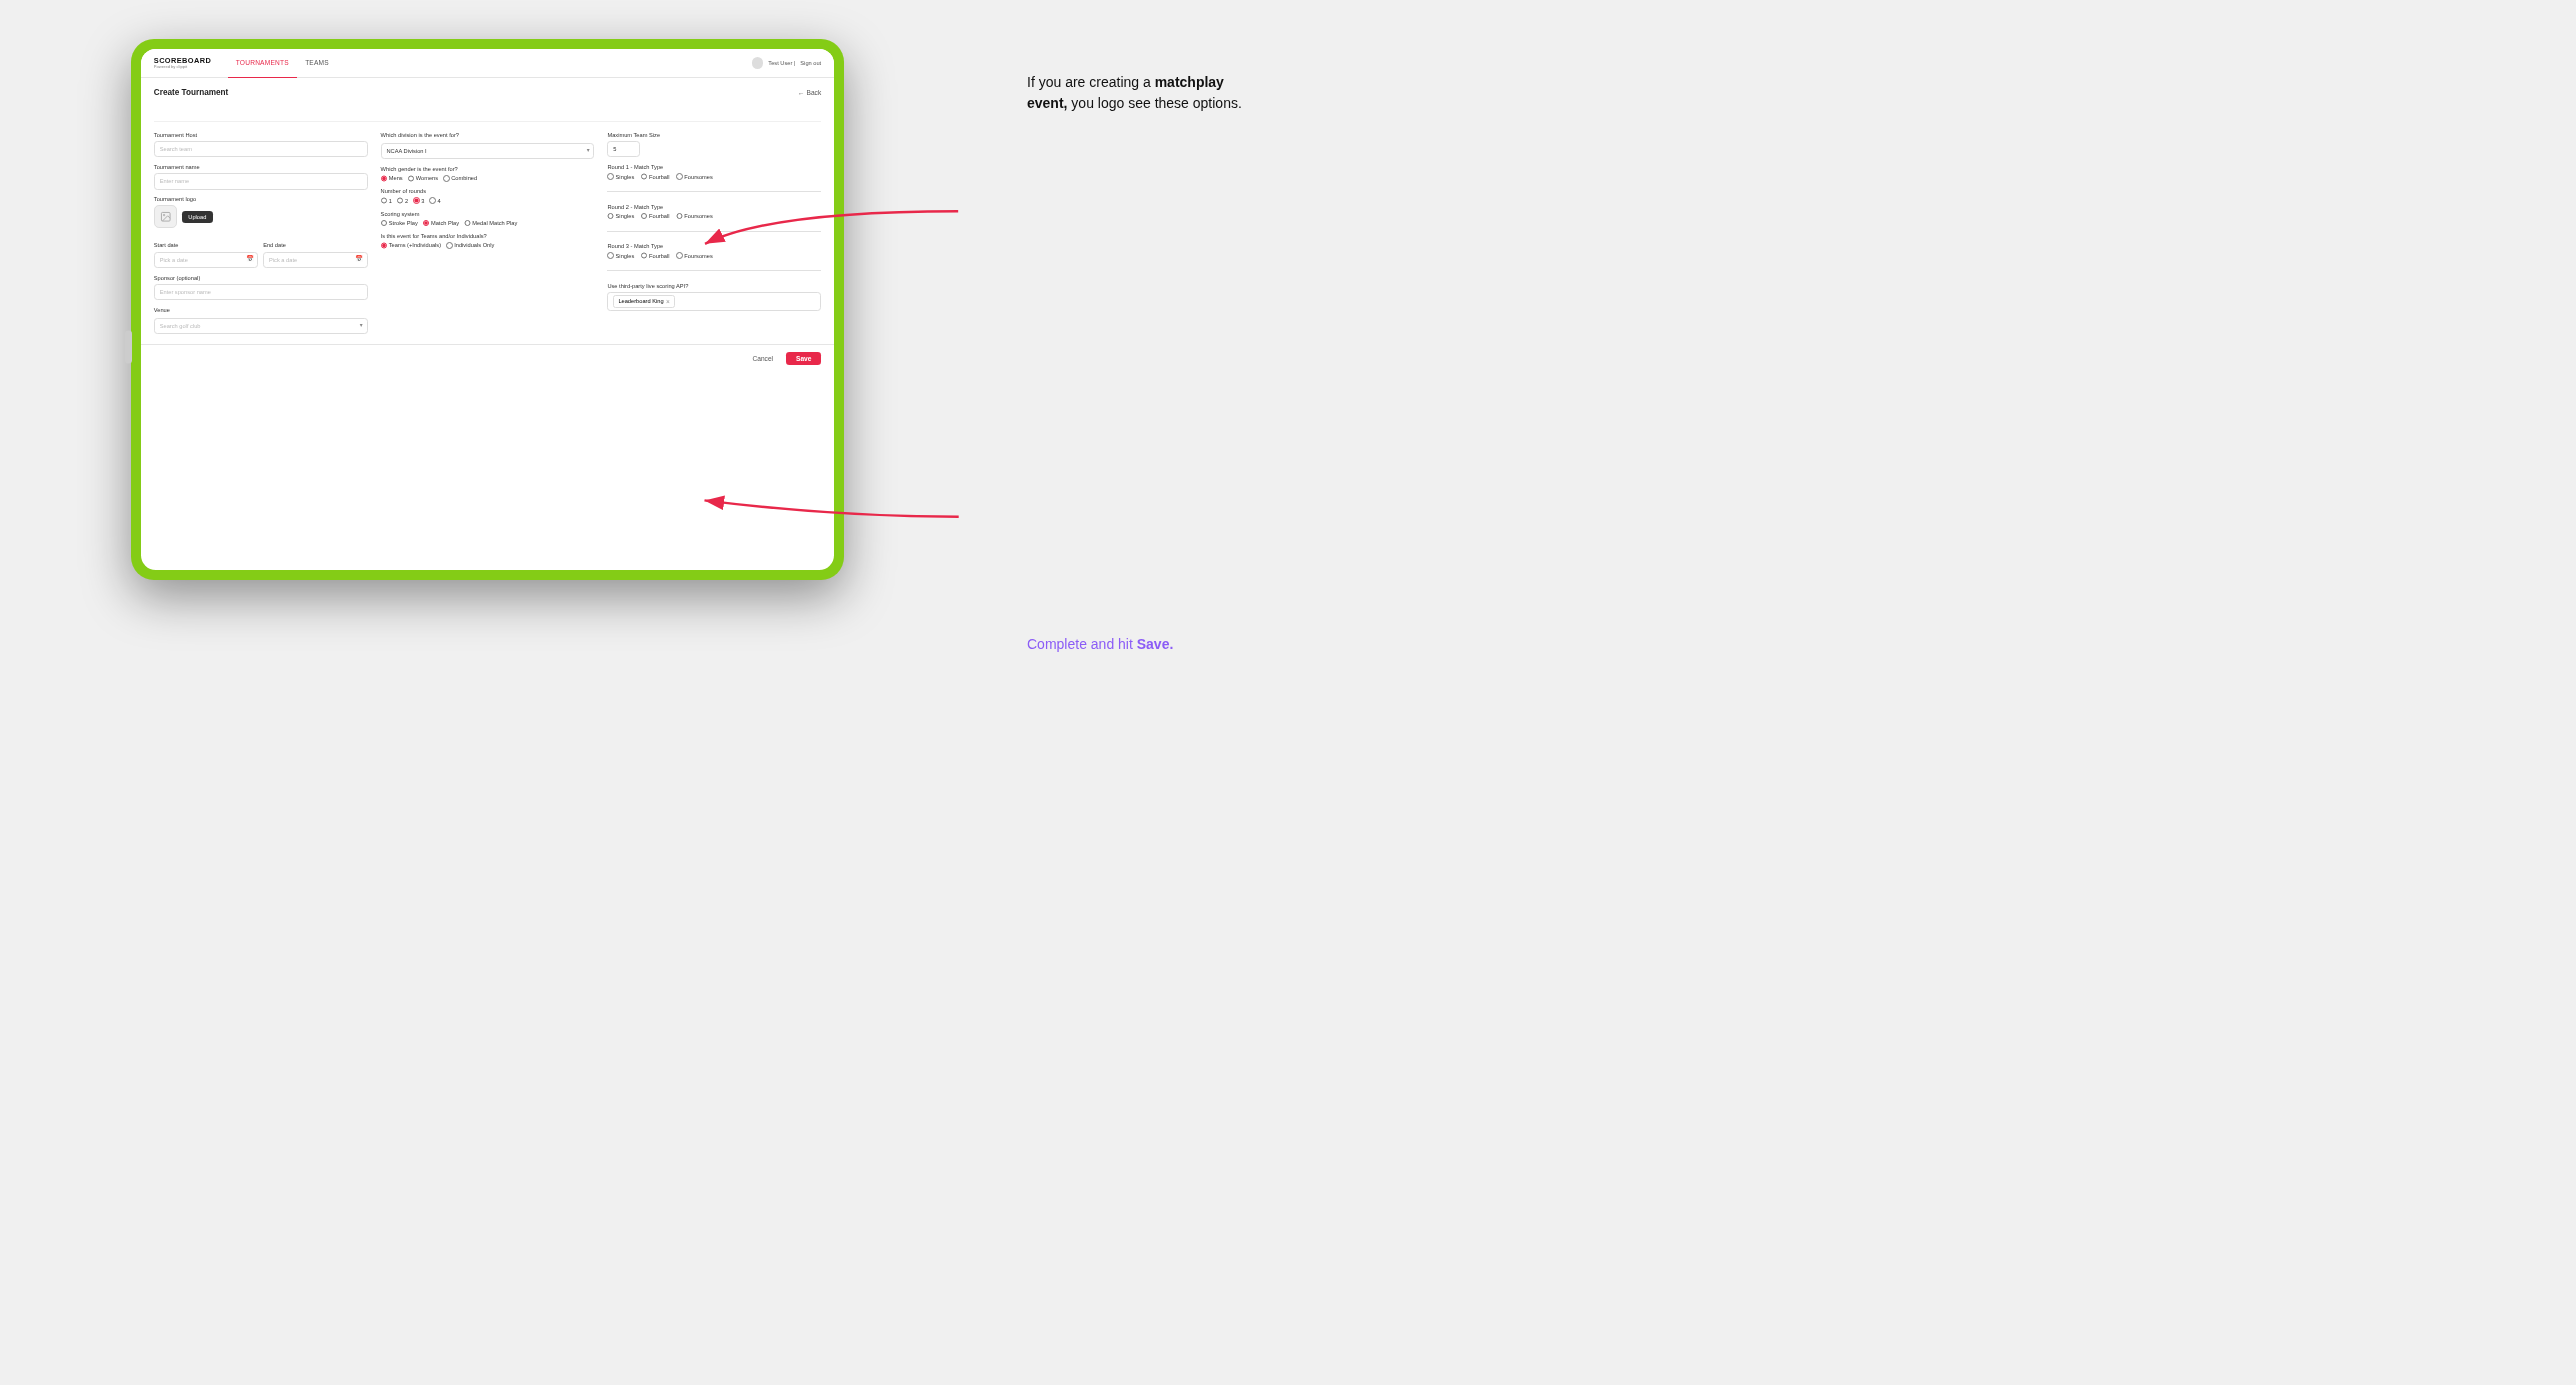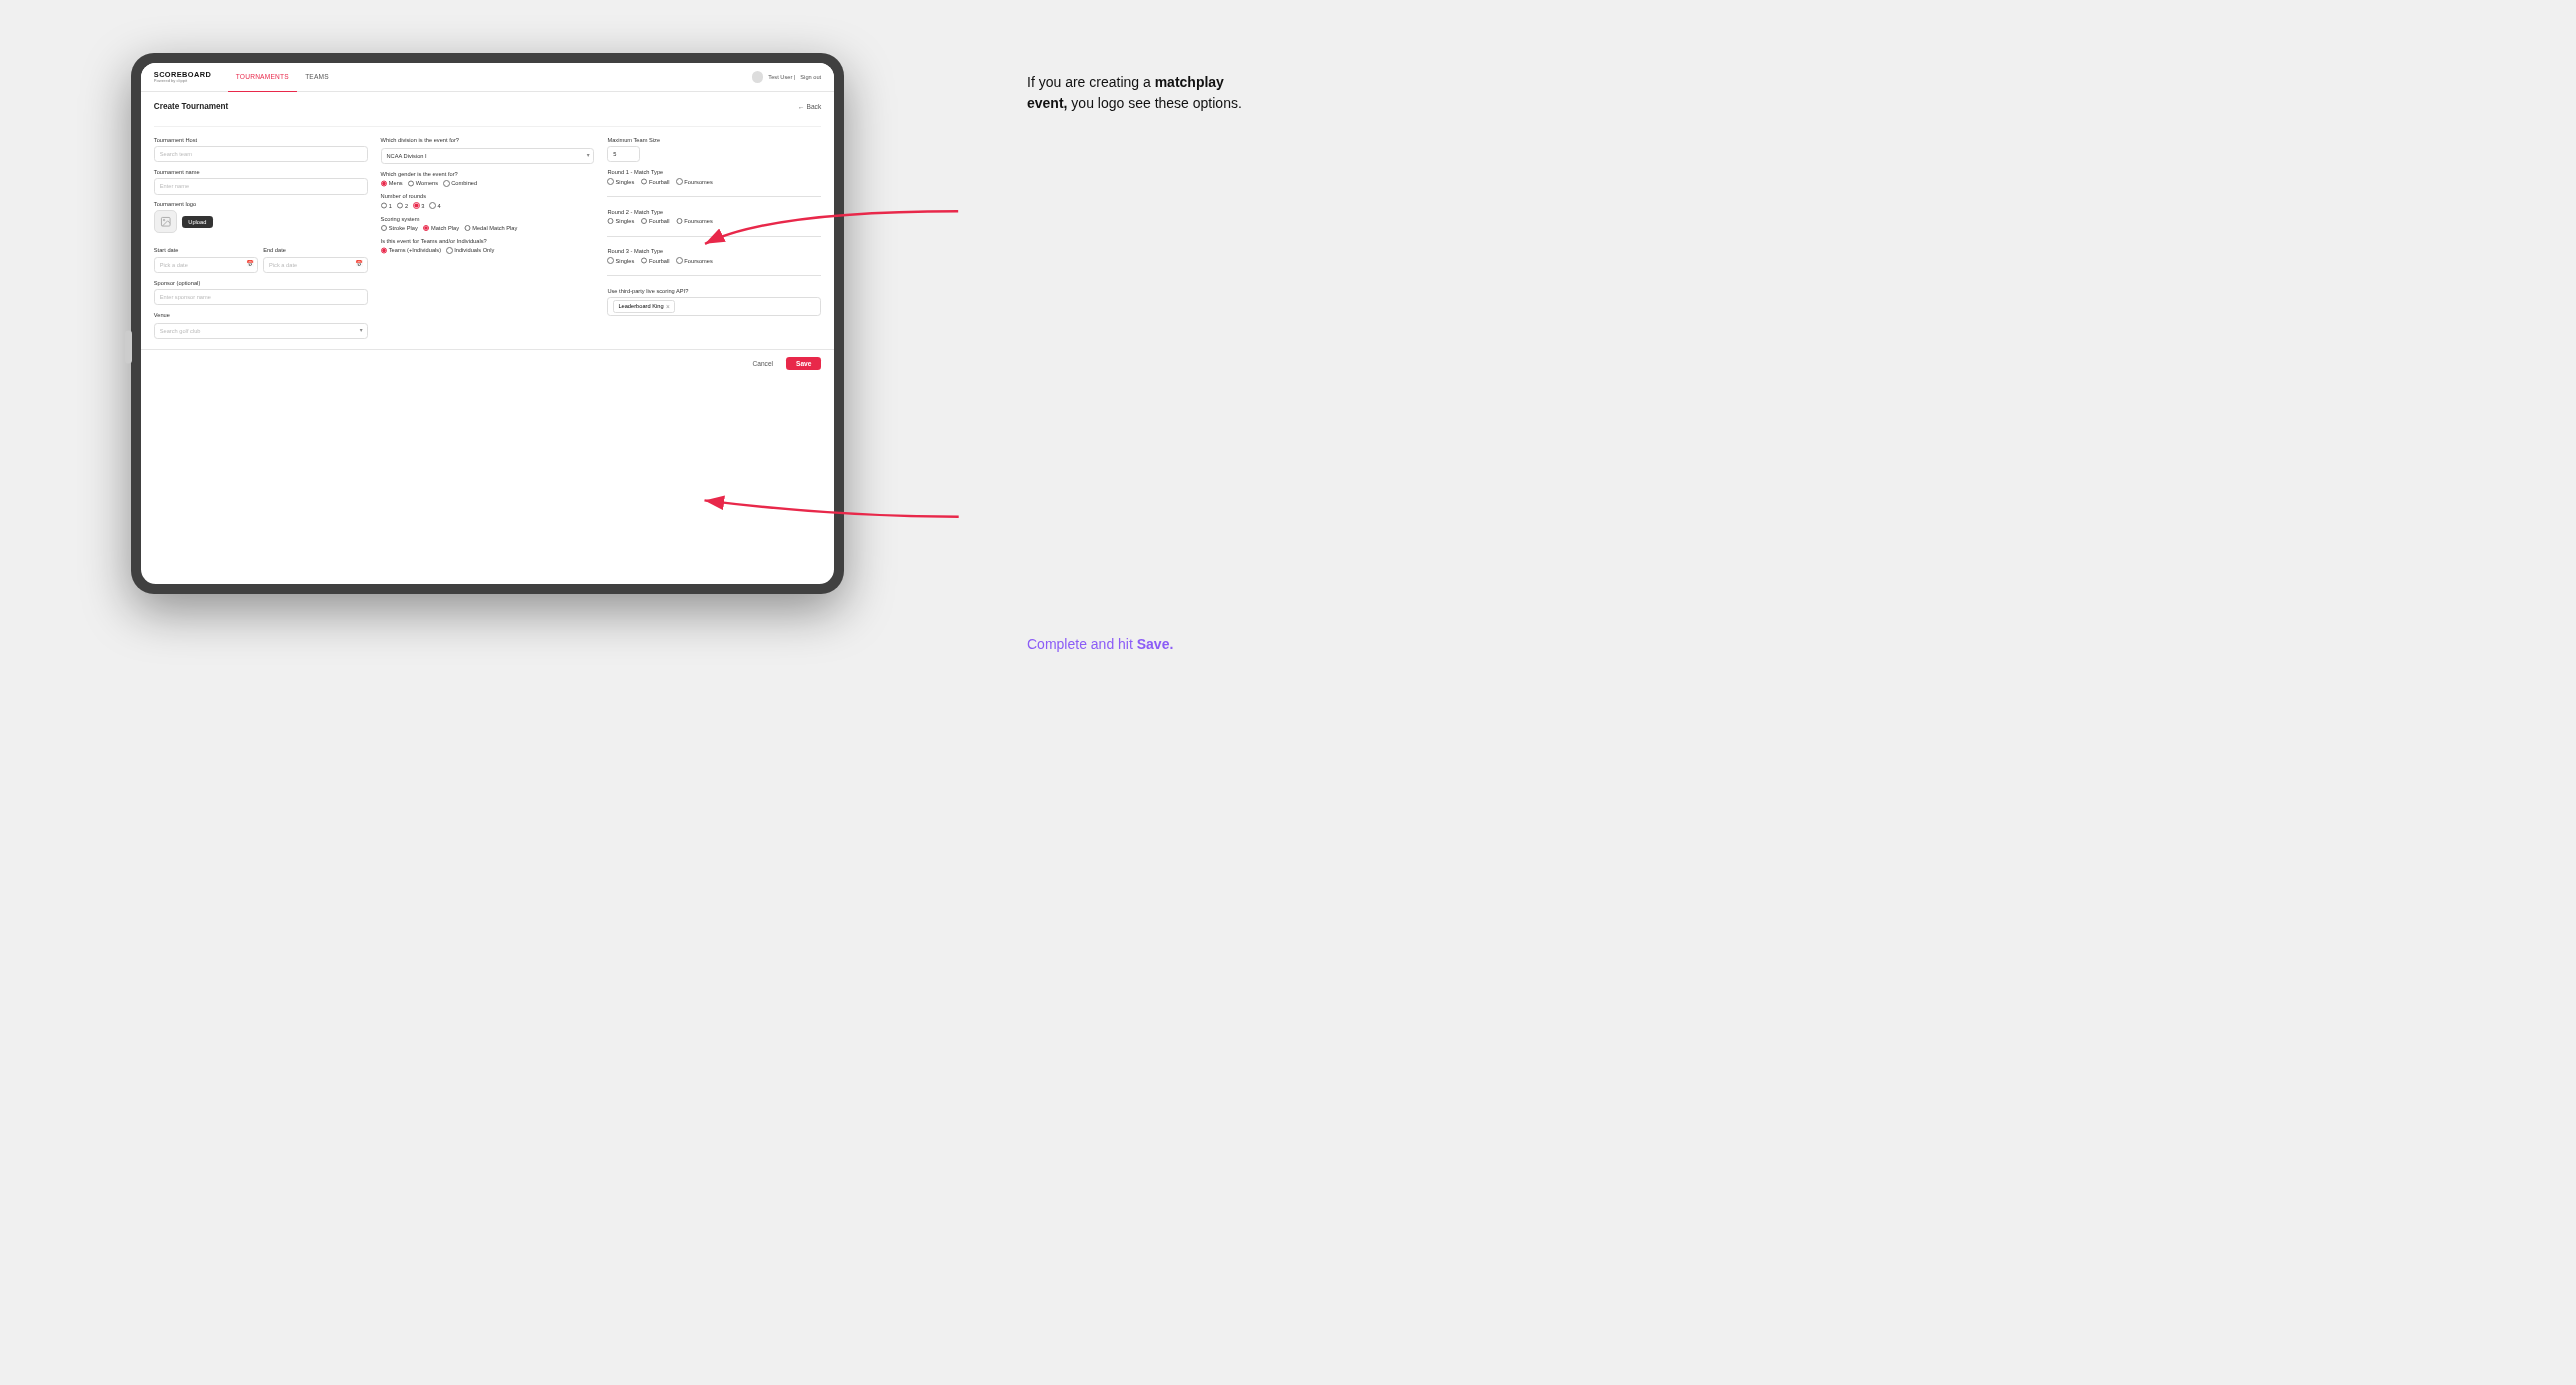--- a/index.html
+++ b/index.html
@@ -9,24 +9,24 @@
       width: 1288px;
       height: 693px;
       position: relative;
       overflow: hidden;
     }
 
     
     .tablet-frame {
       position: absolute;
       left: 131px;
-      top: 53px;
+      top: 39px;
       width: 713px;
       height: 541px;
-      background: #404040;
+      background: #84cc16;
       border-radius: 23px;
       box-shadow: 0 16.4px 49px rgba(0,0,0,0.4);
       padding: 9.8px;
     }
 
     .tablet-screen {
       width: 100%;
       height: 100%;
       background: #fff;
       border-radius: 14.8px;
@@ -111,21 +111,21 @@
       margin: 0;
       padding: 9.8px 13px;
     }
 
     .form-header {
       display: flex;
       justify-content: space-between;
       align-items: center;
       margin-bottom: 9.8px;
       border-bottom: 0.8px solid #f0f0f0;
-      padding-bottom: 15px;
+      padding-bottom: 24px;
     }
 
     .form-title {
       font-size: 8.2px;
       font-weight: 600;
       color: #222;
     }
 
     .back-btn {
       font-size: 6.6px;

